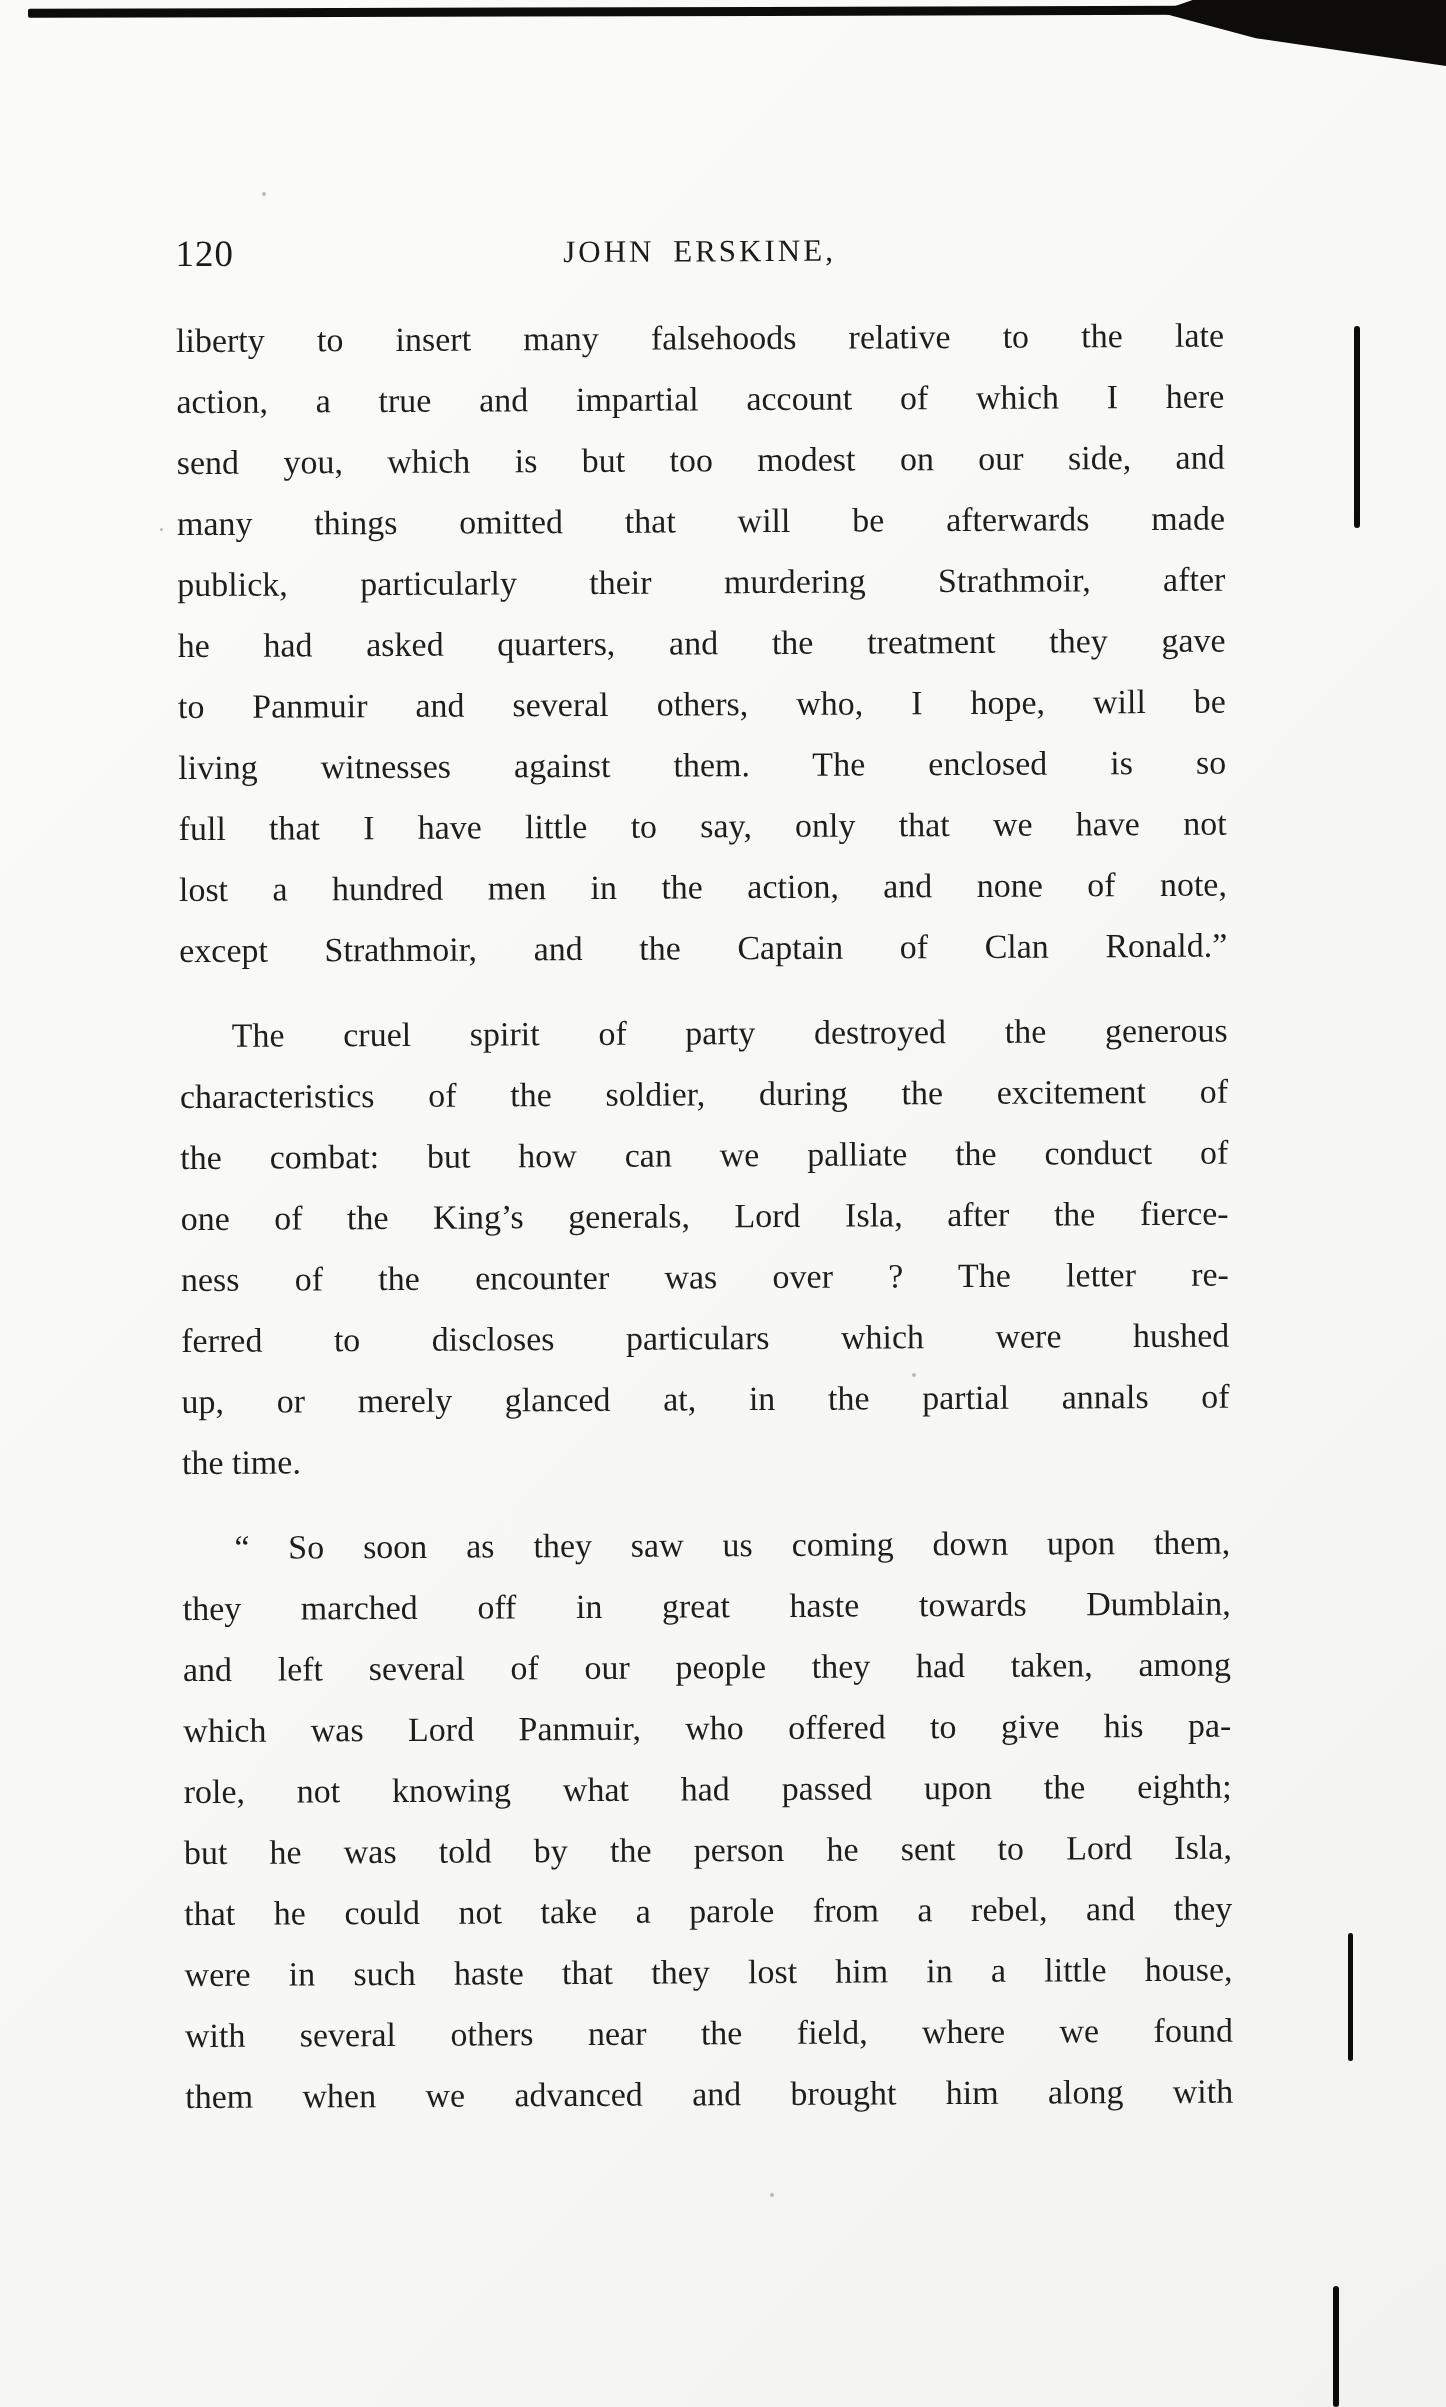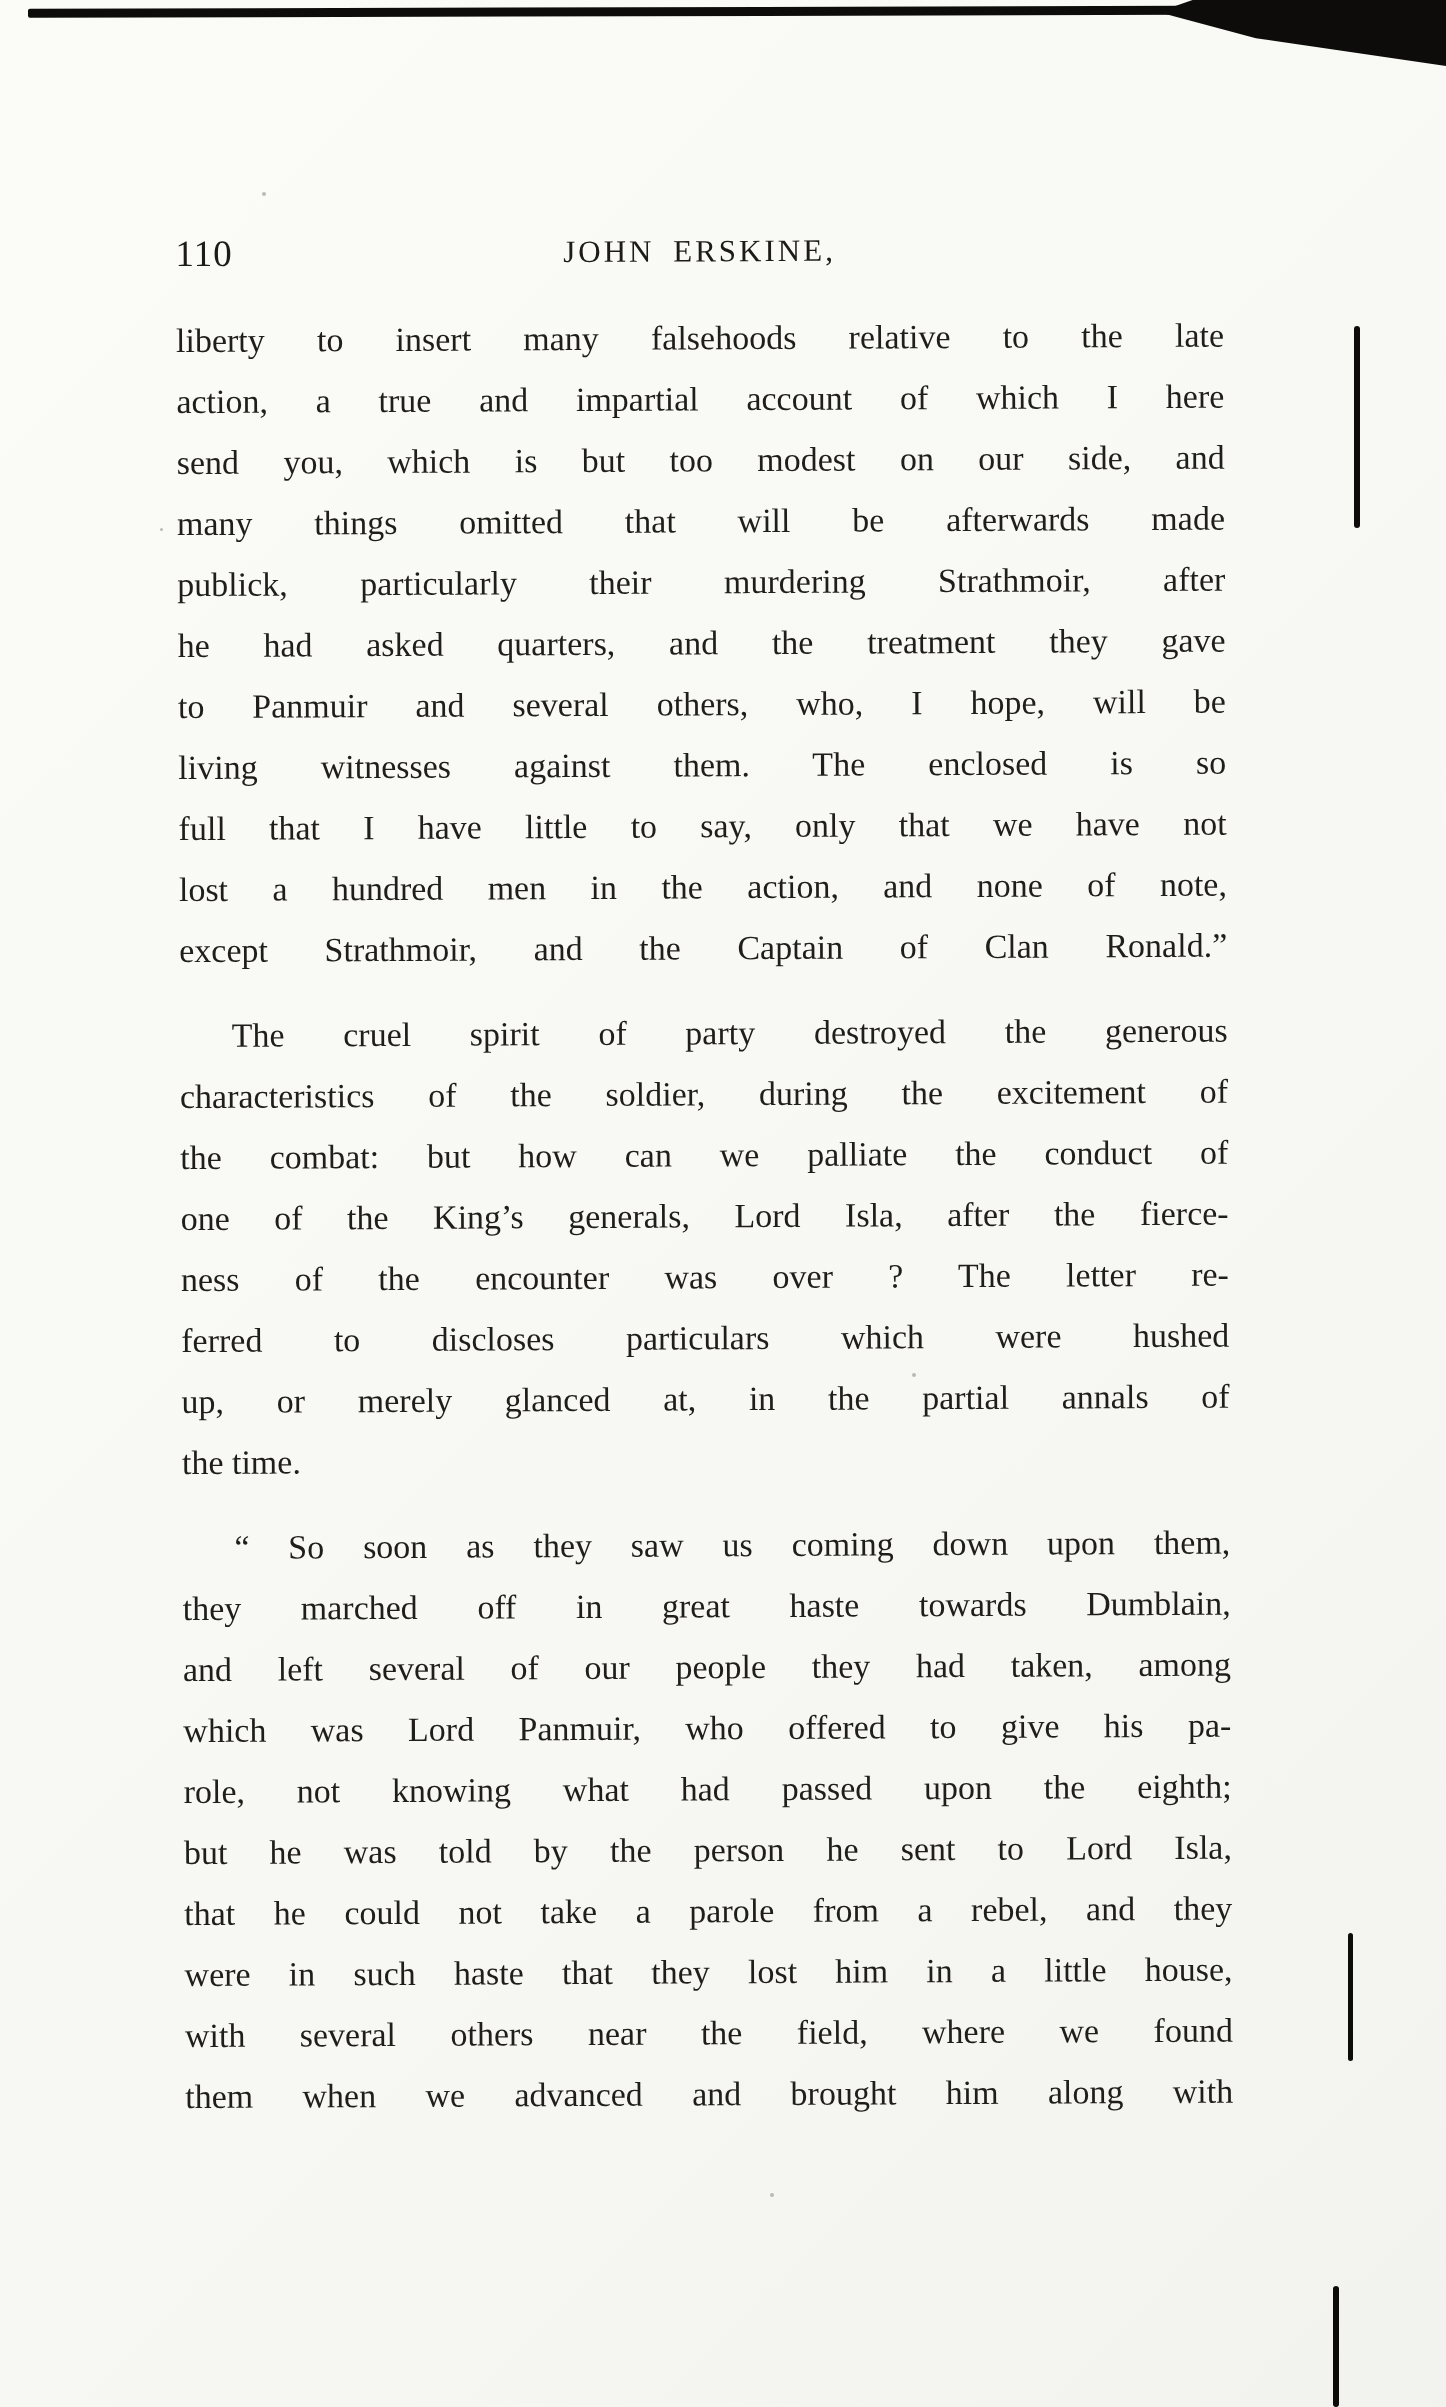--- a/index.html
+++ b/index.html
@@ -105,21 +105,21 @@
 <div class="artifact ink-mark-2"></div>
 <div class="artifact ink-mark-3"></div>
 <div class="speck speck-1"></div>
 <div class="speck speck-2"></div>
 <div class="speck speck-3"></div>
 <div class="speck speck-4"></div>
 
 <div class="scan-rotate">
 
   <div class="header-row">
-    <span class="page-number">110</span>
+    <span class="page-number">120</span>
     <span class="running-title">JOHN  ERSKINE,</span>
   </div>
 
   <div class="page-body">
       <div class="paragraph">
         <div class="line">liberty to insert many falsehoods relative to the late</div>
         <div class="line">action, a true and impartial account of which I here</div>
         <div class="line">send you, which is but too modest on our side, and</div>
         <div class="line">many things omitted that will be afterwards made</div>
         <div class="line">publick, particularly their murdering Strathmoir, after</div>

